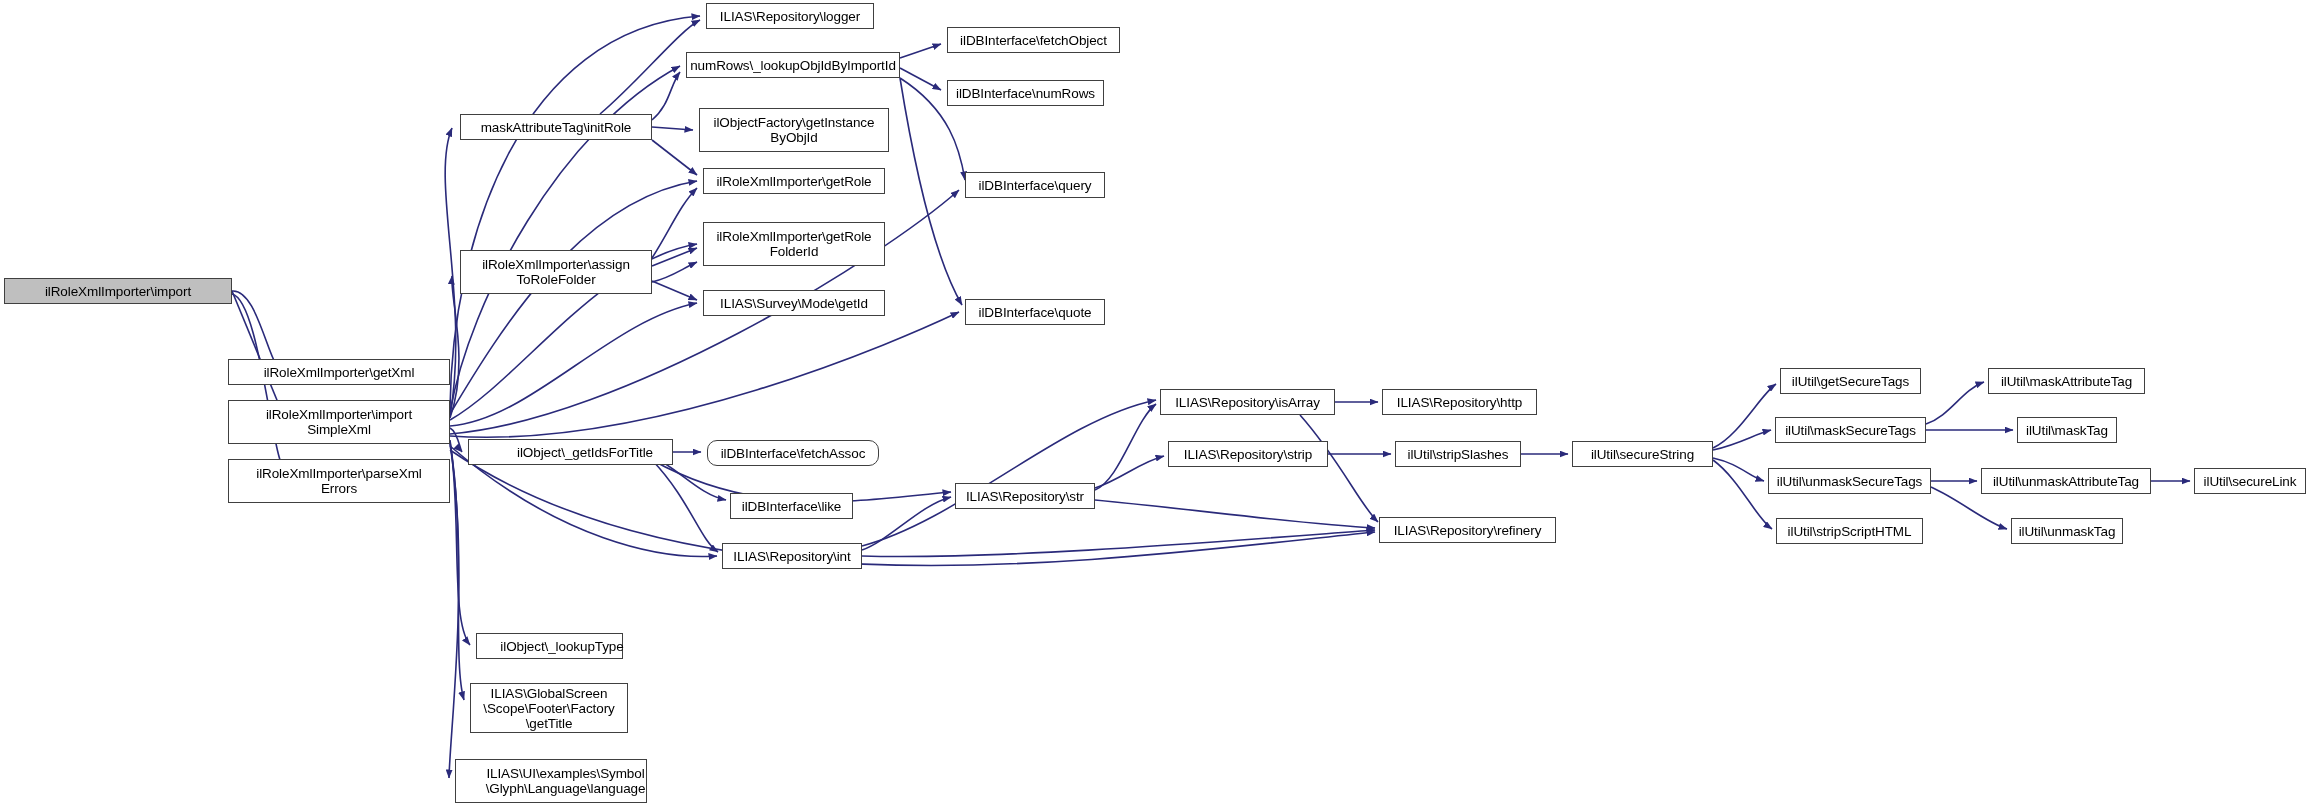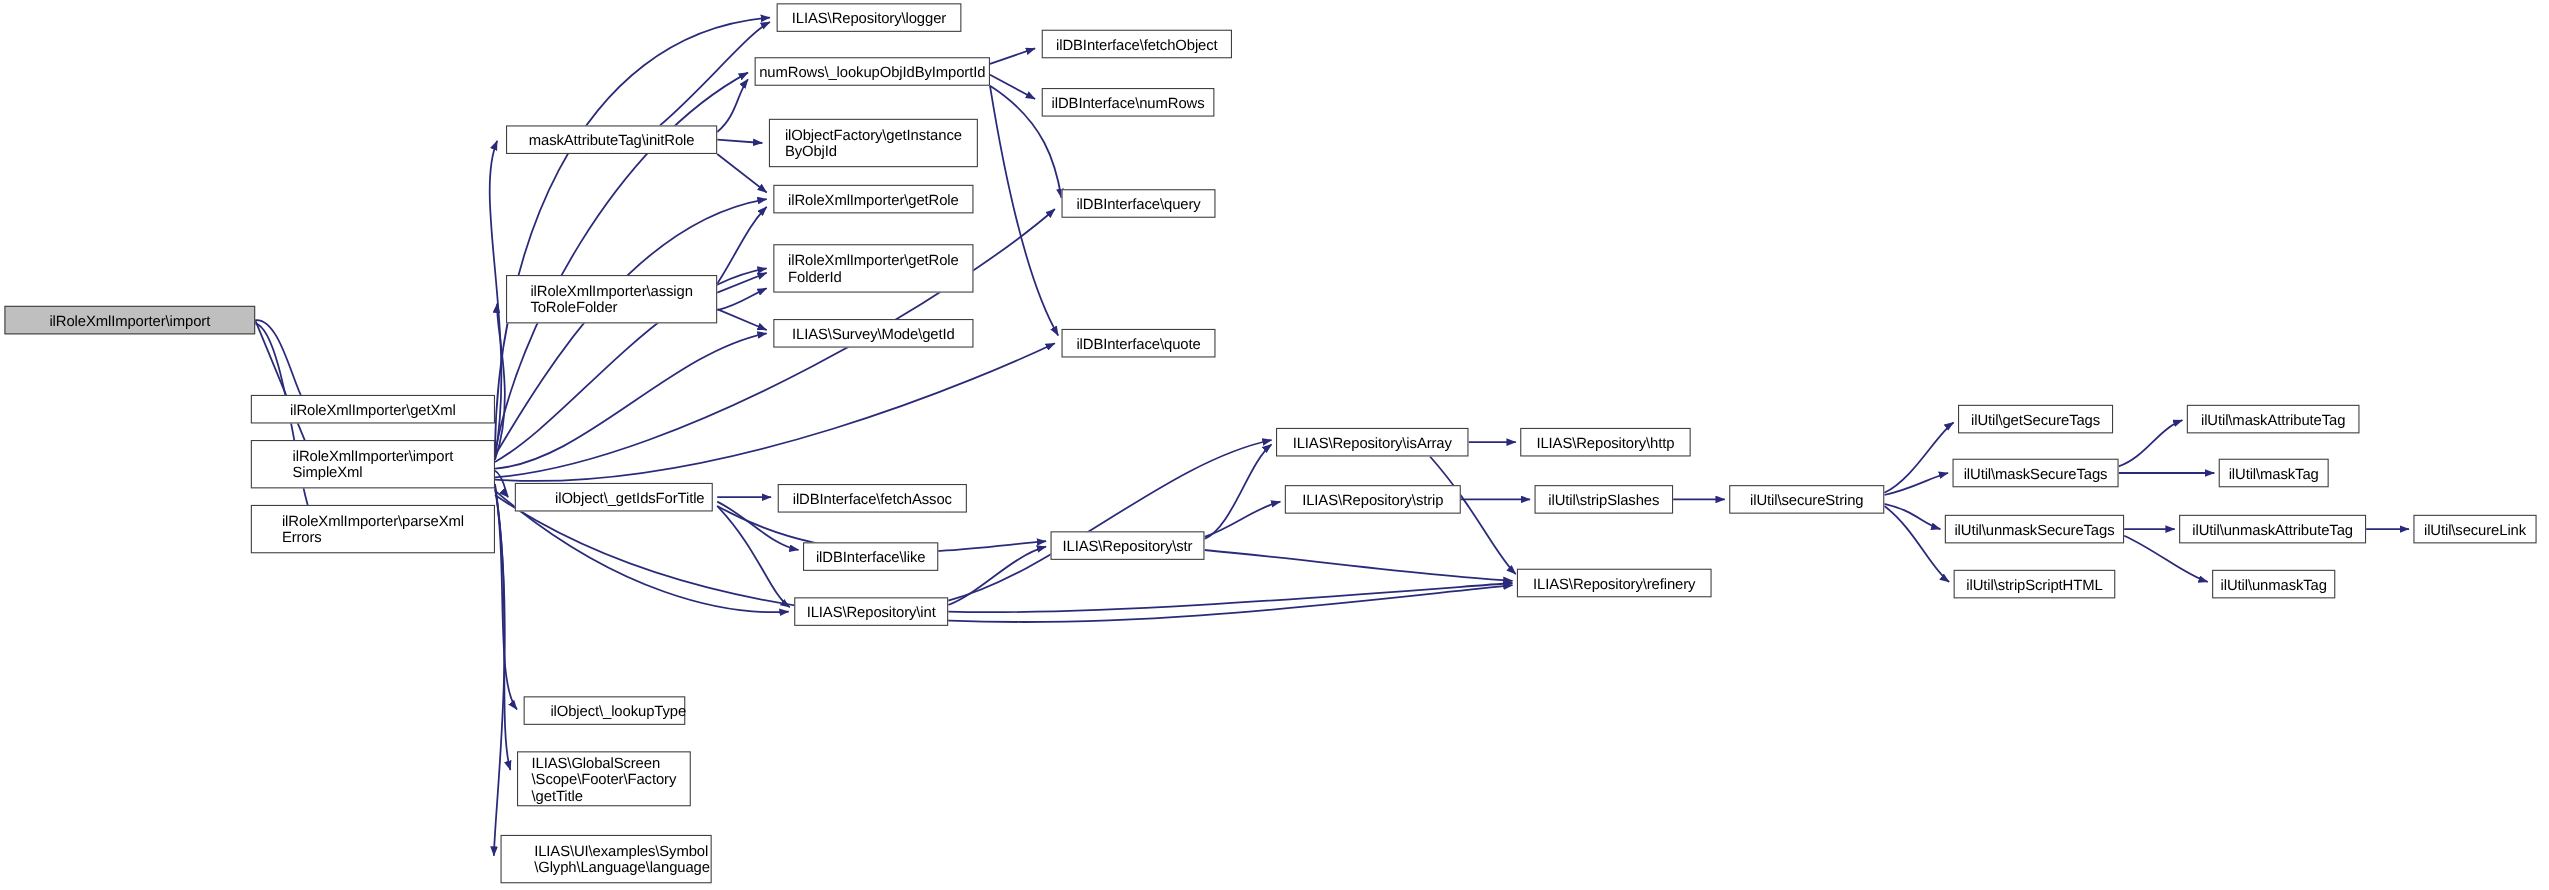--- a/index.html
+++ b/index.html
@@ -22,21 +22,21 @@
     position:absolute;
     box-sizing:border-box;
     border:1px solid #404040;
     background:#ffffff;
     color:#000000;
     font-size:13.5px;
     line-height:15px;
     display:flex;
     align-items:center;
     justify-content:center;
-    text-align:left;
+    text-align:center;
     white-space:pre-line;
     letter-spacing:-0.1px;
     padding:0 3px;
   }
   .node.root{
     background:#bfbfbf;
     border:1px solid #404040;
   }
 </style>
 </head>
@@ -108,40 +108,40 @@
   <div id="nodes-group">
       <div class="node root" style="left: 4px; top: 278px; width: 228px; height: 26px;">ilRoleXmlImporter\import</div>
       <div class="node" style="left: 228px; top: 359px; width: 222px; height: 26px;">ilRoleXmlImporter\getXml</div>
       <div class="node" style="left: 228px; top: 400px; width: 222px; height: 44px;">ilRoleXmlImporter\import
 SimpleXml</div>
       <div class="node" style="left: 228px; top: 459px; width: 222px; height: 44px;">ilRoleXmlImporter\parseXml
 Errors</div>
       <div class="node" style="left: 460px; top: 114px; width: 192px; height: 26px;">maskAttributeTag\initRole</div>
       <div class="node" style="left: 460px; top: 250px; width: 192px; height: 44px;">ilRoleXmlImporter\assign
 ToRoleFolder</div>
-      <div class="node" style="left: 468px; top: 439px; width: 180px; height: 26px; padding-left: 32px;">ilObject\_getIdsForTitle</div>
+      <div class="node" style="left: 468px; top: 439px; width: 205px; height: 26px; padding-left: 32px;">ilObject\_getIdsForTitle</div>
       <div class="node" style="left: 476px; top: 633px; width: 147px; height: 26px; padding-left: 28px;">ilObject\_lookupType</div>
       <div class="node" style="left: 470px; top: 683px; width: 158px; height: 50px;">ILIAS\GlobalScreen
 \Scope\Footer\Factory
 \getTitle</div>
       <div class="node" style="left: 455px; top: 759px; width: 192px; height: 44px; padding-left: 32px;">ILIAS\UI\examples\Symbol
 \Glyph\Language\language</div>
       <div class="node" style="left: 706px; top: 3px; width: 168px; height: 26px;">ILIAS\Repository\logger</div>
       <div class="node" style="left: 686px; top: 52px; width: 214px; height: 26px;">numRows\_lookupObjIdByImportId</div>
       <div class="node" style="left: 699px; top: 108px; width: 190px; height: 44px;">ilObjectFactory\getInstance
 ByObjId</div>
       <div class="node" style="left: 703px; top: 168px; width: 182px; height: 26px;">ilRoleXmlImporter\getRole</div>
       <div class="node" style="left: 703px; top: 222px; width: 182px; height: 44px;">ilRoleXmlImporter\getRole
 FolderId</div>
       <div class="node" style="left: 703px; top: 290px; width: 182px; height: 26px;">ILIAS\Survey\Mode\getId</div>
       <div class="node" style="left: 947px; top: 27px; width: 173px; height: 26px;">ilDBInterface\fetchObject</div>
       <div class="node" style="left: 947px; top: 80px; width: 157px; height: 26px;">ilDBInterface\numRows</div>
       <div class="node" style="left: 965px; top: 172px; width: 140px; height: 26px;">ilDBInterface\query</div>
       <div class="node" style="left: 965px; top: 299px; width: 140px; height: 26px;">ilDBInterface\quote</div>
-      <div class="node" style="left: 707px; top: 440px; width: 172px; height: 26px;">ilDBInterface\fetchAssoc</div>
+      <div class="node" style="left: 707px; top: 440px; width: 172px; height: 26px; border-radius: 10px;">ilDBInterface\fetchAssoc</div>
       <div class="node" style="left: 730px; top: 493px; width: 123px; height: 26px;">ilDBInterface\like</div>
       <div class="node" style="left: 722px; top: 543px; width: 140px; height: 26px;">ILIAS\Repository\int</div>
       <div class="node" style="left: 955px; top: 483px; width: 140px; height: 26px;">ILIAS\Repository\str</div>
       <div class="node" style="left: 1160px; top: 389px; width: 175px; height: 26px;">ILIAS\Repository\isArray</div>
       <div class="node" style="left: 1168px; top: 441px; width: 160px; height: 26px;">ILIAS\Repository\strip</div>
       <div class="node" style="left: 1382px; top: 389px; width: 155px; height: 26px;">ILIAS\Repository\http</div>
       <div class="node" style="left: 1395px; top: 441px; width: 126px; height: 26px;">ilUtil\stripSlashes</div>
       <div class="node" style="left: 1379px; top: 517px; width: 177px; height: 26px;">ILIAS\Repository\refinery</div>
       <div class="node" style="left: 1572px; top: 441px; width: 141px; height: 26px;">ilUtil\secureString</div>
       <div class="node" style="left: 1780px; top: 368px; width: 141px; height: 26px;">ilUtil\getSecureTags</div>

